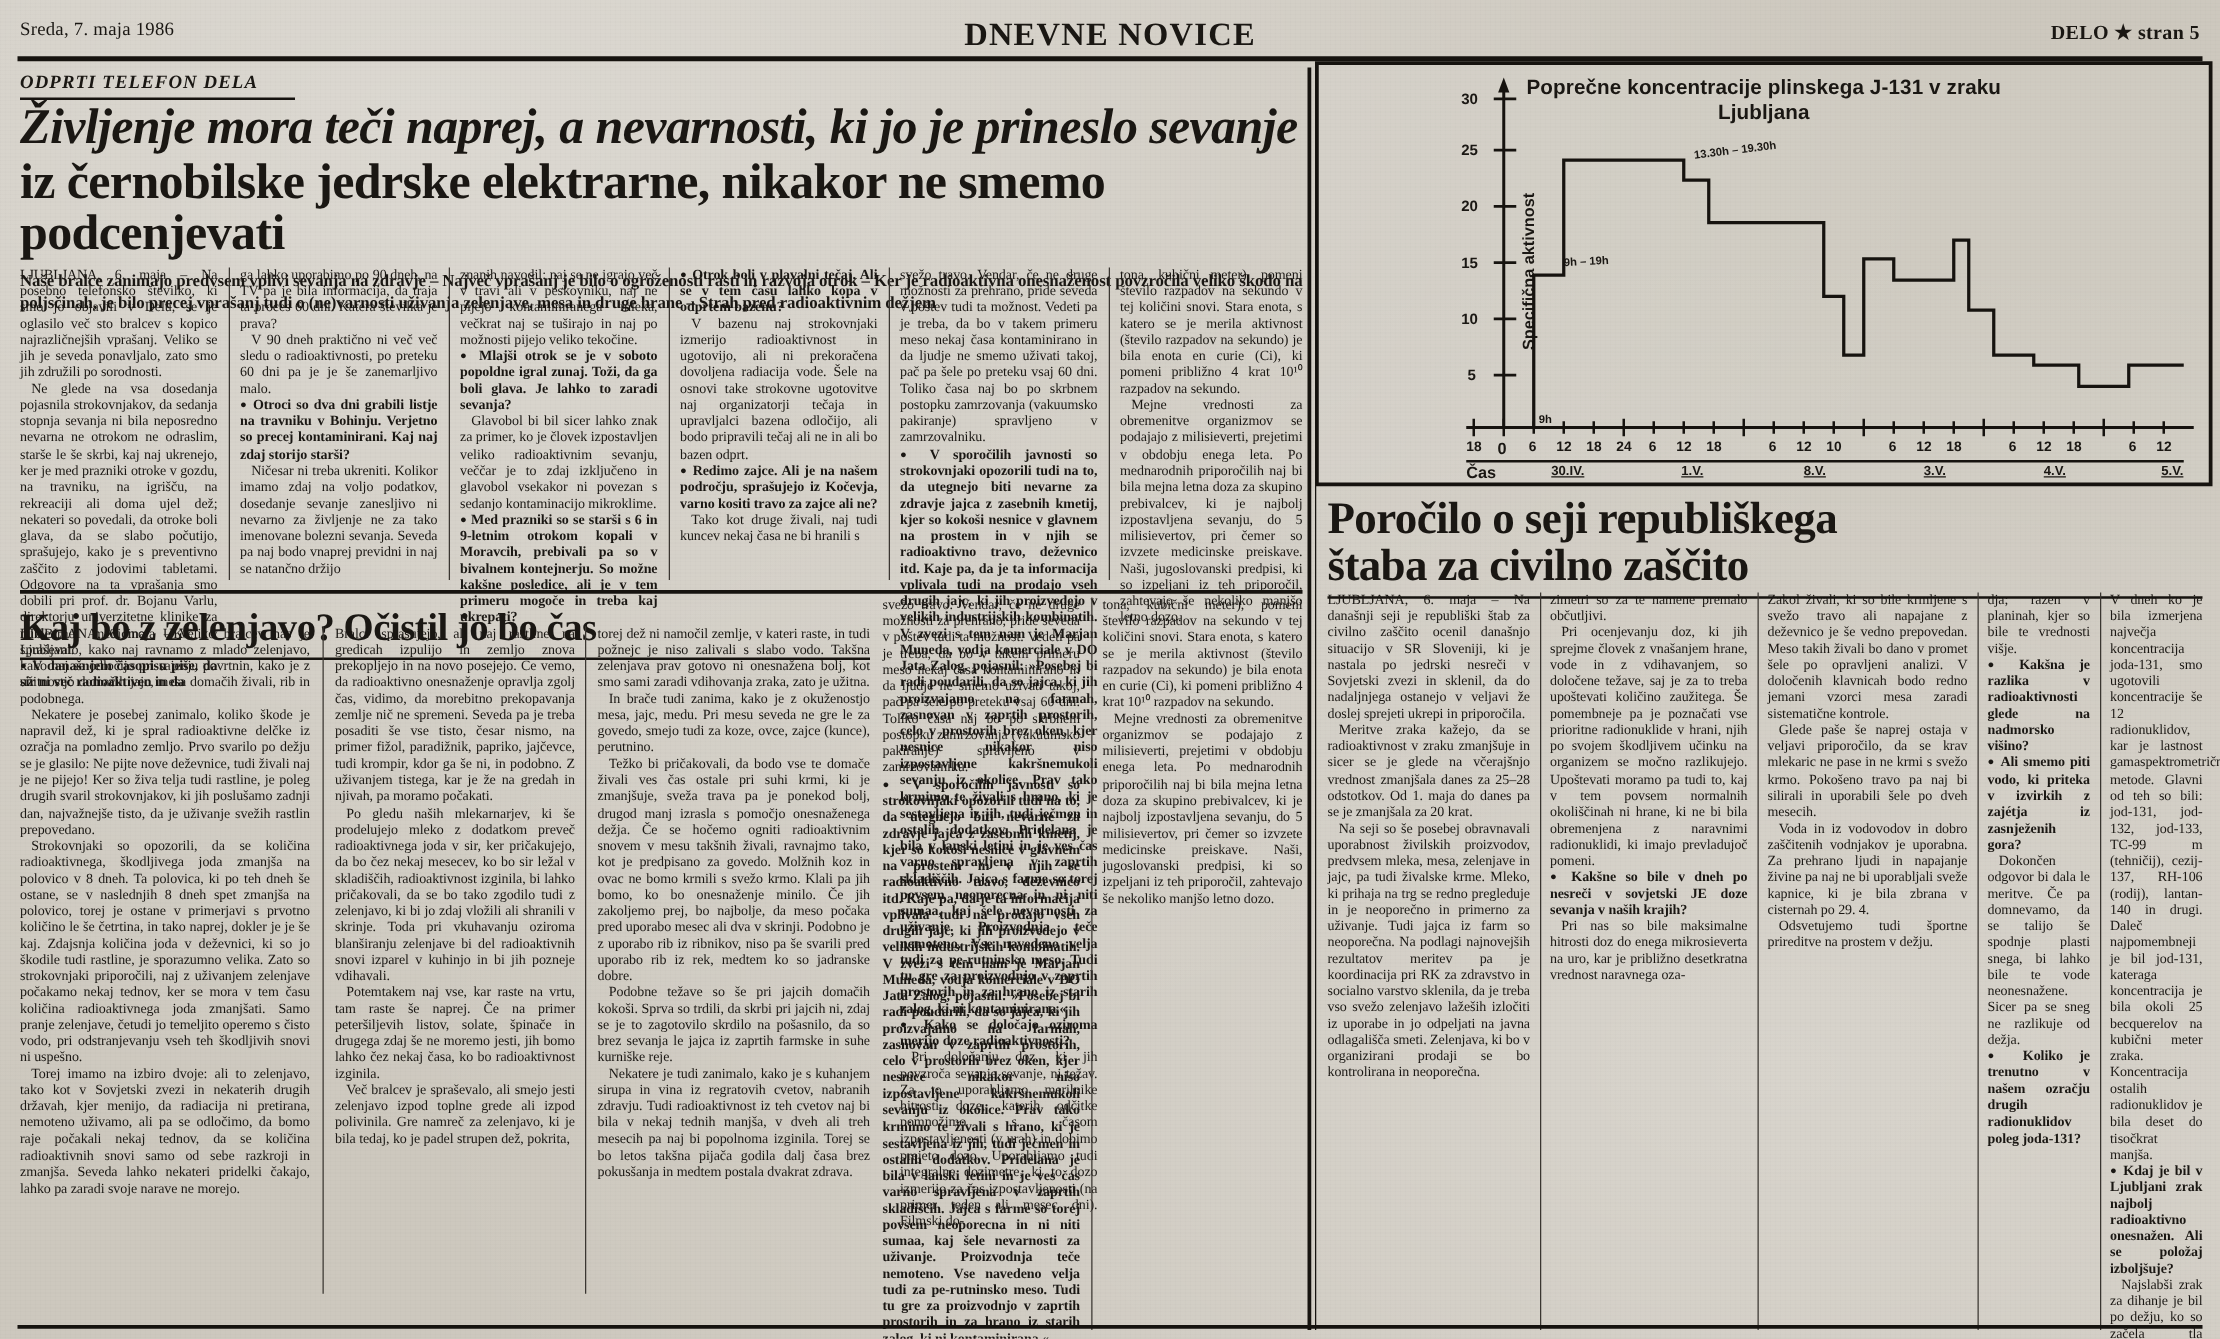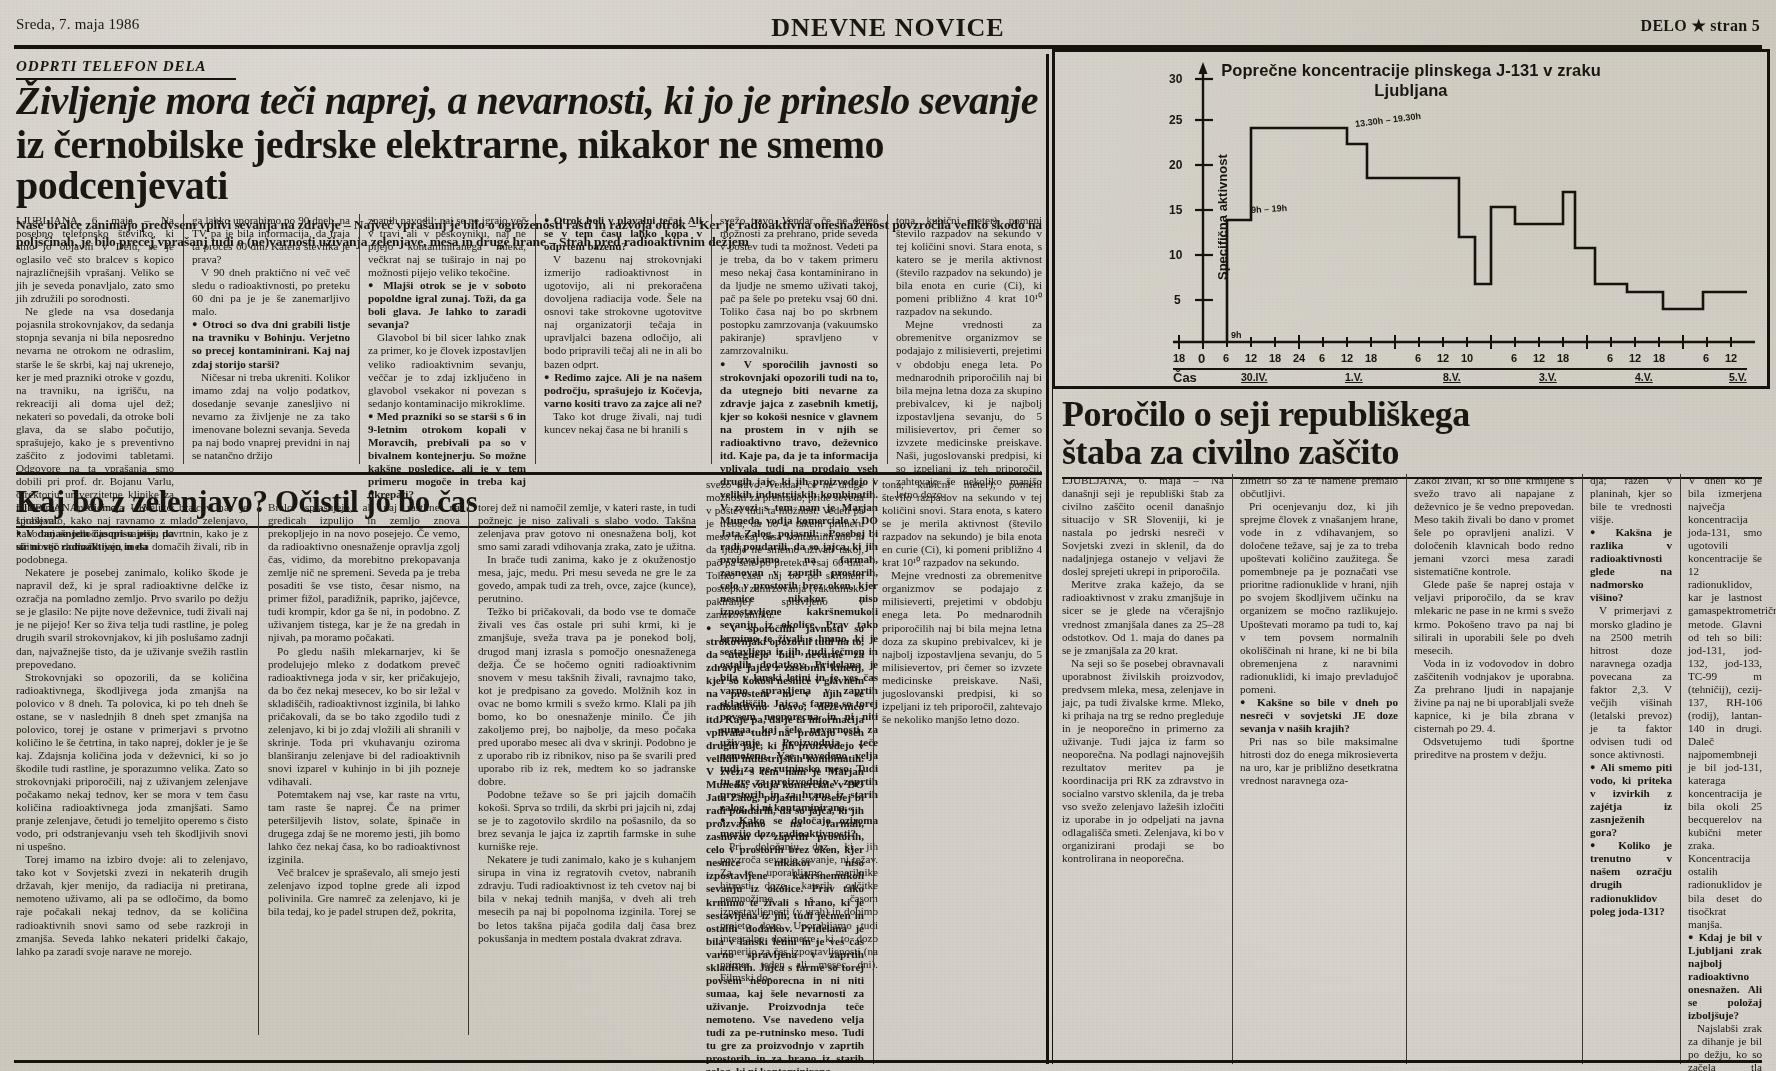--- a/index.html
+++ b/index.html
@@ -280,22 +280,22 @@
     <div class="col" style="position:absolute;left:352px;top:0;width:160px;">
         <p class="noind">Zakol živali, ki so bile krmljene s svežo travo ali napajane z deževnico je še vedno prepovedan. Meso takih živali bo dano v promet šele po opravljeni analizi. V določenih klavnicah bodo redno jemani vzorci mesa zaradi sistematične kontrole.</p>
         <p>Glede paše še naprej ostaja v veljavi priporočilo, da se krav mlekaric ne pase in ne krmi s svežo krmo. Pokošeno travo pa naj bi silirali in uporabili šele po dveh mesecih.</p>
         <p>Voda in iz vodovodov in dobro zaščitenih vodnjakov je uporabna. Za prehrano ljudi in napajanje živine pa naj ne bi uporabljali sveže kapnice, ki je bila zbrana v cisternah po 29. 4.</p>
         <p>Odsvetujemo tudi športne prireditve na prostem v dežju.</p>
       </div>
     <div class="colrule" style="left:520px;"></div>
     <div class="col" style="position:absolute;left:528px;top:0;width:82px;">
         <p class="noind">dja; razen v planinah, kjer so bile te vrednosti višje.</p>
         <p class="bullet">Kakšna je razlika v radioaktivnosti glede na nadmorsko višino?</p>
-        <p>V primerjavi z morsko gladino je na 2500 metrih hitrost doze naravnega ozadja povecana za faktor 2,3. V večjih višinah (letalski prevoz) je ta faktor odvisen tudi od sonce aktivnosti.</p>
         <p class="bullet">Ali smemo piti vodo, ki priteka v izvirkih z zajétja iz zasnježenih gora?</p>
+        <p>Dokončen odgovor bi dala le meritve. Če pa domnevamo, da se talijo še spodnje plasti snega, bi lahko bile te vode neonesnažene. Sicer pa se sneg ne razlikuje od dežja.</p>
         <p class="bullet">Koliko je trenutno v našem ozračju drugih radionuklidov poleg joda-131?</p>
       </div>
     <div class="colrule" style="left:618px;"></div>
     <div class="col" style="position:absolute;left:626px;top:0;width:74px;">
         <p class="noind">V dneh ko je bila izmerjena največja koncentracija joda-131, smo ugotovili koncentracije še 12 radionuklidov, kar je lastnost gamaspektrometrične metode. Glavni od teh so bili: jod-131, jod-132, jod-133, TC-99 m (tehničij), cezij-137, RH-106 (rodij), lantan-140 in drugi. Daleč najpomembneji je bil jod-131, kateraga koncentracija je bila okoli 25 becquerelov na kubični meter zraka. Koncentracija ostalih radionuklidov je bila deset do tisočkrat manjša.</p>
         <p class="bullet">Kdaj je bil v Ljubljani zrak najbolj radioaktivno onesnažen. Ali se položaj izboljšuje?</p>
         <p>Najslabši zrak za dihanje je bil po dežju, ko so začela tla izparevati – predvsem jod-131. Zrak se je v dneh od 30. aprila v povprečju izboljševal.</p>
       </div>
   </div>
 
@@ -316,21 +316,21 @@
     <div class="colrule" style="left:242px;"></div>
     <div class="col" style="position:absolute;left:252px;top:0;width:192px;">
         <p class="noind">Bralci sprašujejo, ali naj rastline na gredicah izpulijo in zemljo znova prekopljejo in na novo posejejo. Če vemo, da radioaktivno onesnaženje opravlja zgolj čas, vidimo, da morebitno prekopavanja zemlje nič ne spremeni. Seveda pa je treba posaditi še vse tisto, česar nismo, na primer fižol, paradižnik, papriko, jajčevce, tudi krompir, kdor ga še ni, in podobno. Z uživanjem tistega, kar je že na gredah in njivah, pa moramo počakati.</p>
         <p>Po gledu naših mlekarnarjev, ki še prodelujejo mleko z dodatkom preveč radioaktivnega joda v sir, ker pričakujejo, da bo čez nekaj mesecev, ko bo sir ležal v skladiščih, radioaktivnost izginila, bi lahko pričakovali, da se bo tako zgodilo tudi z zelenjavo, ki bi jo zdaj vložili ali shranili v skrinje. Toda pri vkuhavanju oziroma blanširanju zelenjave bi del radioaktivnih snovi izparel v kuhinjo in bi jih pozneje vdihavali.</p>
         <p>Potemtakem naj vse, kar raste na vrtu, tam raste še naprej. Če na primer peteršiljevih listov, solate, špinače in drugega zdaj še ne moremo jesti, jih bomo lahko čez nekaj časa, ko bo radioaktivnost izginila.</p>
         <p>Več bralcev je spraševalo, ali smejo jesti zelenjavo izpod toplne grede ali izpod polivinila. Gre namreč za zelenjavo, ki je bila tedaj, ko je padel strupen dež, pokrita,</p>
       </div>
     <div class="colrule" style="left:452px;"></div>
     <div class="col" style="position:absolute;left:462px;top:0;width:218px;">
         <p class="noind">torej dež ni namočil zemlje, v kateri raste, in tudi požnejc je niso zalivali s slabo vodo. Takšna zelenjava prav gotovo ni onesnažena bolj, kot smo sami zaradi vdihovanja zraka, zato je užitna.</p>
-        <p>In brače tudi zanima, kako je z okuženostjo mesa, jajc, medu. Pri mesu seveda ne gre le za govedo, ampak tudi za treh, ovce, zajce (kunce), perutnino.</p>
+        <p>In brače tudi zanima, kako je z okuženostjo mesa, jajc, medu. Pri mesu seveda ne gre le za govedo, smejo tudi za koze, ovce, zajce (kunce), perutnino.</p>
         <p>Težko bi pričakovali, da bodo vse te domače živali ves čas ostale pri suhi krmi, ki je zmanjšuje, sveža trava pa je ponekod bolj, drugod manj izrasla s pomočjo onesnaženega dežja. Če se hočemo ogniti radioaktivnim snovem v mesu takšnih živali, ravnajmo tako, kot je predpisano za govedo. Molžnih koz in ovac ne bomo krmili s svežo krmo. Klali pa jih bomo, ko bo onesnaženje minilo. Če jih zakoljemo prej, bo najbolje, da meso počaka pred uporabo mesec ali dva v skrinji. Podobno je z uporabo rib iz ribnikov, niso pa še svarili pred uporabo rib iz rek, medtem ko so jadranske dobre.</p>
         <p>Podobne težave so še pri jajcih domačih kokoši. Sprva so trdili, da skrbi pri jajcih ni, zdaj se je to zagotovilo skrdilo na pošasnilo, da so brez sevanja le jajca iz zaprtih farmske in suhe kurniške reje.</p>
         <p>Nekatere je tudi zanimalo, kako je s kuhanjem sirupa in vina iz regratovih cvetov, nabranih zdravju. Tudi radioaktivnost iz teh cvetov naj bi bila v nekaj tednih manjša, v dveh ali treh mesecih pa naj bi popolnoma izginila. Torej se bo letos takšna pijača godila dalj časa brez pokusšanja in medtem postala dvakrat zdrava.</p>
       </div>
   </div>
 
   <div style="position:absolute;left:706px;top:478px;width:336px;height:586px;">
     <div class="col" style="position:absolute;left:0px;  top:0;width:158px;">
         <p class="noind">svežo travo. Vendar, če ne druge možnosti za prehrano, pride seveda v poštev tudi ta možnost. Vedeti pa je treba, da bo v takem primeru meso nekaj časa kontaminirano in da ljudje ne smemo uživati takoj, pač pa šele po preteku vsaj 60 dni. Toliko časa naj bo po skrbnem postopku zamrzovanja (vakuumsko pakiranje) spravljeno v zamrzovalniku.</p>
         <p class="bullet">V sporočilih javnosti so strokovnjaki opozorili tudi na to, da utegnejo biti nevarne za zdravje jajca z zasebnih kmetij, kjer so kokoši nesnice v glavnem na prostem in v njih se radioaktivno travo, deževnico itd. Kaje pa, da je ta informacija vplivala tudi na prodajo vseh drugih jajc, ki jih proizvedejo v velikih industrijskih kombinatih. V zvezi s tem nam je Marjan Muneda, vodja komerciale v DO Jata Zalog, pojasnil: »Posebej bi radi poudarili, da so jajca, ki jih proizvajamo na farmah, zasnovan v zaprtih prostorih, celo v prostorih brez oken, kjer nesnice nikakor niso izpostavljene kakršnemukoli sevanju iz okolice. Prav tako krmimo te živali s hrano, ki je sestavljena iz jih, tudi ječmen in ostalih dodatkov. Pridelana je bila v lanski letini in je ves čas varno spravljena v zaprtih skladiščih. Jajca s farme so torej povsem neoporecna in ni niti sumaa, kaj šele nevarnosti za uživanje. Proizvodnja teče nemoteno. Vse navedeno velja tudi za pe-rutninsko meso. Tudi tu gre za proizvodnjo v zaprtih prostorih in za hrano iz starih zalog, ki ni kontaminirana.«</p>

